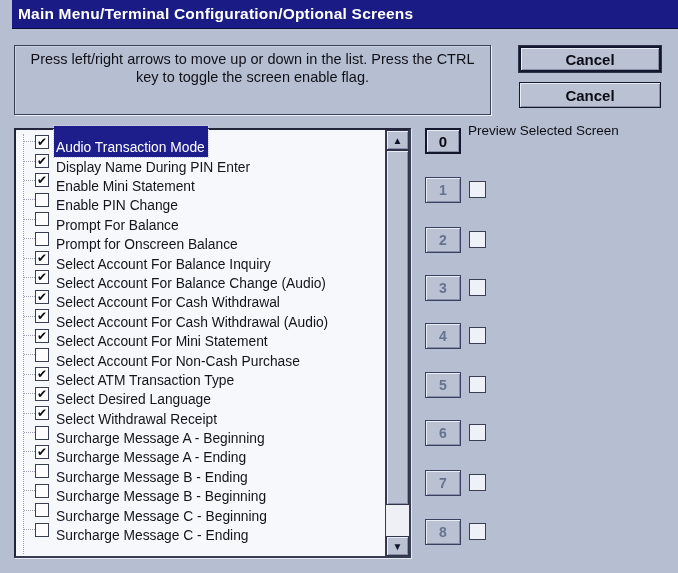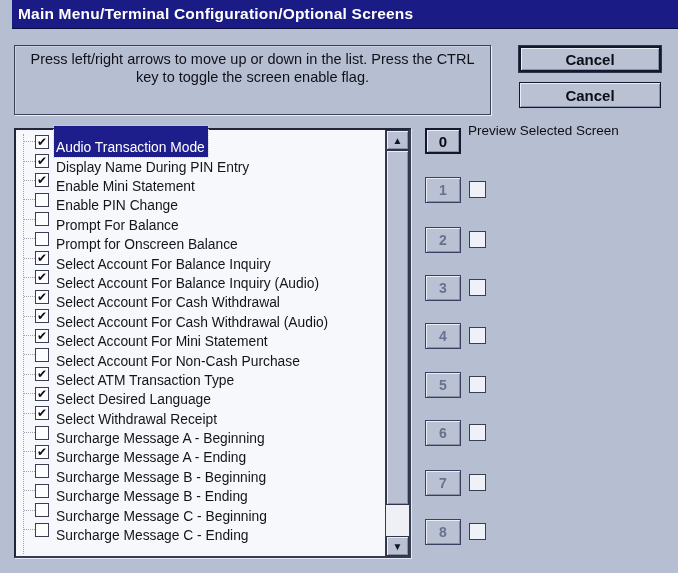--- a/index.html
+++ b/index.html
@@ -153,21 +153,21 @@
           <span class="cb">
             <span>✔</span>
           </span>
           <span class="lbl sel">Audio Transaction Mode</span>
         </div>
         <div class="row">
           <span class="stub"></span>
           <span class="cb">
             <span>✔</span>
           </span>
-          <span class="lbl">Display Name During PIN Entry</span>
+          <span class="lbl">Display Name During PIN Enter</span>
         </div>
         <div class="row">
           <span class="stub"></span>
           <span class="cb">
             <span>✔</span>
           </span>
           <span class="lbl">Enable Mini Statement</span>
         </div>
         <div class="row">
           <span class="stub"></span>
@@ -189,21 +189,21 @@
           <span class="cb">
             <span>✔</span>
           </span>
           <span class="lbl">Select Account For Balance Inquiry</span>
         </div>
         <div class="row">
           <span class="stub"></span>
           <span class="cb">
             <span>✔</span>
           </span>
-          <span class="lbl">Select Account For Balance Inquiry (Audio)</span>
+          <span class="lbl">Select Account For Balance Change (Audio)</span>
         </div>
         <div class="row">
           <span class="stub"></span>
           <span class="cb">
             <span>✔</span>
           </span>
           <span class="lbl">Select Account For Cash Withdrawal</span>
         </div>
         <div class="row">
           <span class="stub"></span>
@@ -253,26 +253,26 @@
         <div class="row">
           <span class="stub"></span>
           <span class="cb">
             <span>✔</span>
           </span>
           <span class="lbl">Surcharge Message A - Ending</span>
         </div>
         <div class="row">
           <span class="stub"></span>
           <span class="cb"></span>
+          <span class="lbl">Surcharge Message B - Ending</span>
+        </div>
+        <div class="row">
+          <span class="stub"></span>
+          <span class="cb"></span>
           <span class="lbl">Surcharge Message B - Beginning</span>
-        </div>
-        <div class="row">
-          <span class="stub"></span>
-          <span class="cb"></span>
-          <span class="lbl">Surcharge Message B - Ending</span>
         </div>
         <div class="row">
           <span class="stub"></span>
           <span class="cb"></span>
           <span class="lbl">Surcharge Message C - Beginning</span>
         </div>
         <div class="row">
           <span class="stub"></span>
           <span class="cb"></span>
           <span class="lbl">Surcharge Message C - Ending</span>

